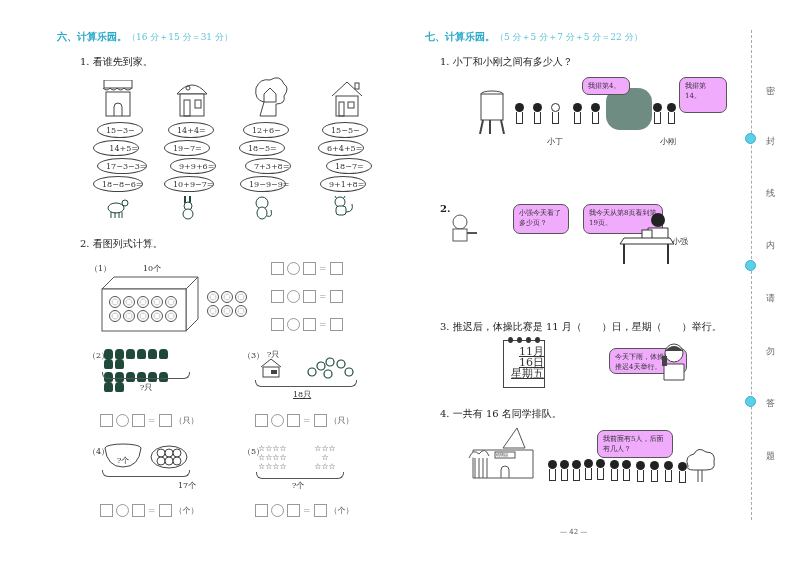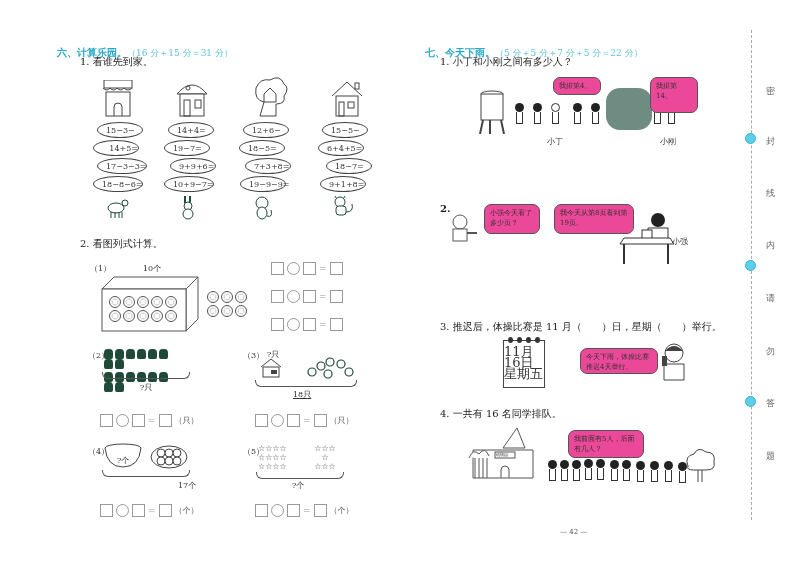--- a/index.html
+++ b/index.html
@@ -1,32 +1,32 @@
 <!DOCTYPE html>
 <html><head>
 <meta charset="utf-8">
 <style>
   html, body { margin:0; padding:0; }
   body { width:800px; height:566px; background:#fff; position:relative; overflow:hidden;
          font-family:"DejaVu Serif", serif; color:#333; }
   .abs { position:absolute; }
-  .sec-title { font-size:10px; font-weight:bold; color:#2aa9c9; white-space:nowrap;margin-top:16px; }
+  .sec-title { font-size:10px; font-weight:bold; color:#2aa9c9; white-space:nowrap; }
   .sec-score { font-size:9px; color:#5ec3da; font-weight:normal; }
   .q-title { font-size:10px; color:#222; white-space:nowrap; }
   .q-title b { font-weight:bold; }
   .ellipse { position:absolute; width:46px; height:16px; border:1px solid #444; border-radius:50%;
              font-size:8px; line-height:16px; padding-left:8px; box-sizing:border-box; color:#333; background:#fff; }
   .eq { position:absolute; display:flex; align-items:center; gap:3px; }
   .box { width:13px; height:13px; border:1px solid #999; box-sizing:border-box; }
   .circ { width:13px; height:13px; border:1px solid #999; border-radius:50%; box-sizing:border-box; }
   .eqsign { font-size:9px; color:#999; }
   .unit { font-size:8px; color:#555; }
   .label { font-size:8px; color:#333; position:absolute; white-space:nowrap; }
-  .bubble { position:absolute; border:1px solid #555; border-radius:7px; background:#ec4899; font-size:7px; color:#333;
-            padding:3px 5px; line-height:10px; box-sizing:border-box; }
+  .bubble { position:absolute; border:1px solid #555; border-radius:7px; background:#f0abfc; font-size:7px; color:#333;
+            padding:3px 5px; line-height:10px; box-sizing:border-box;margin-left:29px; }
   .brace { position:absolute; border:1px solid #555; border-top:none; height:6px; border-radius:0 0 6px 6px; }
   .side-line { position:absolute; left:751px; top:30px; width:0; height:490px; border-left:1px dashed #aaa; }
   .side-dot { position:absolute; left:745px; width:11px; height:11px; border-radius:50%; background:#5bd0e8;
               border:1px solid #3ab0cc; box-sizing:border-box; }
   .side-char { position:absolute; left:766px; font-size:9px; color:#666; }
   .person { position:absolute; width:9px; height:22px; }
   .person .h { width:9px; height:9px; border-radius:50%; background:#222; }
   .person .b { width:7px; height:12px; margin-left:1px; border:1px solid #333; border-top:none; box-sizing:border-box; background:#fff; }
   .ball { display:inline-block; width:12px; height:12px; border-radius:50%; border:1px solid #555; box-sizing:border-box;
           background:radial-gradient(circle,#fff 30%,#ccc 31%,#fff 60%); margin:1px; }
@@ -263,21 +263,21 @@
 <div class="eq" style="left:255px;top:504px;">
   <div class="box"></div>
     <div class="circ"></div>
     <div class="box"></div>
     <span class="eqsign">=</span>
     <div class="box"></div>
     <span class="unit">（个）</span>
 </div>
 
 <div class="abs sec-title" style="left:425px;top:30px;">
-  <span>七、今天下雨。</span><span class="sec-score">（5 分＋5 分＋7 分＋5 分＝22 分）</span>
+  <span>七、计算乐园。</span><span class="sec-score">（5 分＋5 分＋7 分＋5 分＝22 分）</span>
 </div>
 <div class="abs q-title" style="left:440px;top:55px;">1. 小丁和小刚之间有多少人？</div>
 
 <div class="abs" style="left:478px;top:90px;width:28px;height:44px;">
   <svg width="28" height="44">
       <ellipse cx="14" cy="4" rx="11" ry="3" fill="#fff" stroke="#444"></ellipse>
       <rect x="3" y="4" width="22" height="26" fill="#fff" stroke="#444"></rect>
       <path d="M5 30 L2 44 M23 30 L26 44 M12 30 L12 44" stroke="#444" stroke-width="2"></path>
     </svg>
 </div>
@@ -337,21 +337,21 @@
 <div class="label" style="left:672px;top:236px;">小强</div>
 
 <div class="abs q-title" style="left:440px;top:320px;">3. 推迟后，体操比赛是 11 月（　　）日，星期（　　）举行。</div>
 <div class="abs" style="left:503px;top:340px;width:40px;height:46px;border:1px solid #444;background:#fff;">
   <div style="position:absolute;top:-4px;left:4px;width:32px;display:flex;justify-content:space-between;">
     <span style="width:5px;height:6px;background:#333;border-radius:50%;"></span>
       <span style="width:5px;height:6px;background:#333;border-radius:50%;"></span>
       <span style="width:5px;height:6px;background:#333;border-radius:50%;"></span>
       <span style="width:5px;height:6px;background:#333;border-radius:50%;"></span>
   </div>
-  <div style="font-size:13px;text-align:left;line-height:11px;margin-top:5px;">
+  <div style="font-size:11px;text-align:right;line-height:11px;margin-top:5px;text-decoration:underline;">
     <div>11月</div>
     <div>16日</div>
     <div>星期五</div>
   </div>
 </div>
 <div class="bubble" style="left:580px;top:348px;width:78px;height:26px;">今天下雨，体操比赛推迟4天举行。</div>
 <div class="abs" style="left:660px;top:342px;width:28px;height:40px;">
   <svg width="28" height="40">
       <circle cx="14" cy="11" r="9" fill="#fff" stroke="#444"></circle>
       <path d="M5 9 q9 -10 18 0" fill="#444"></path>

